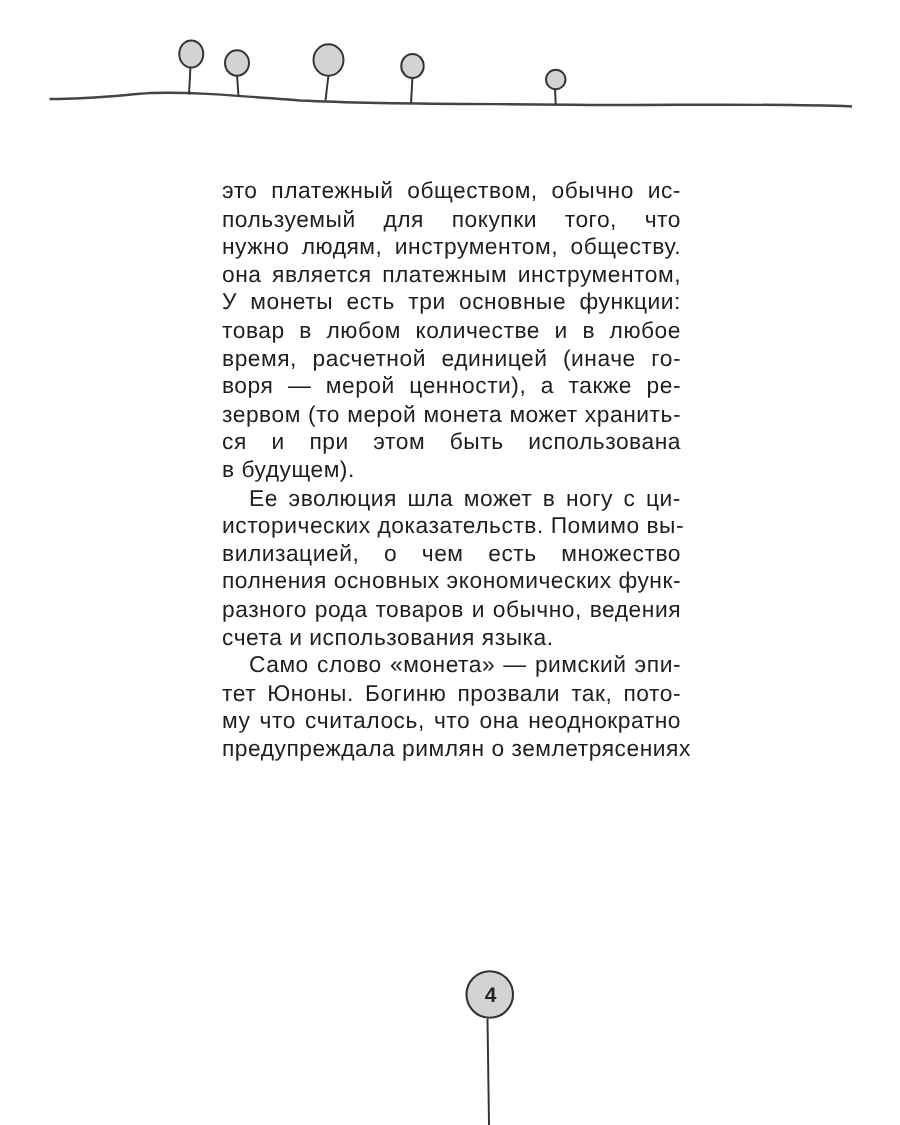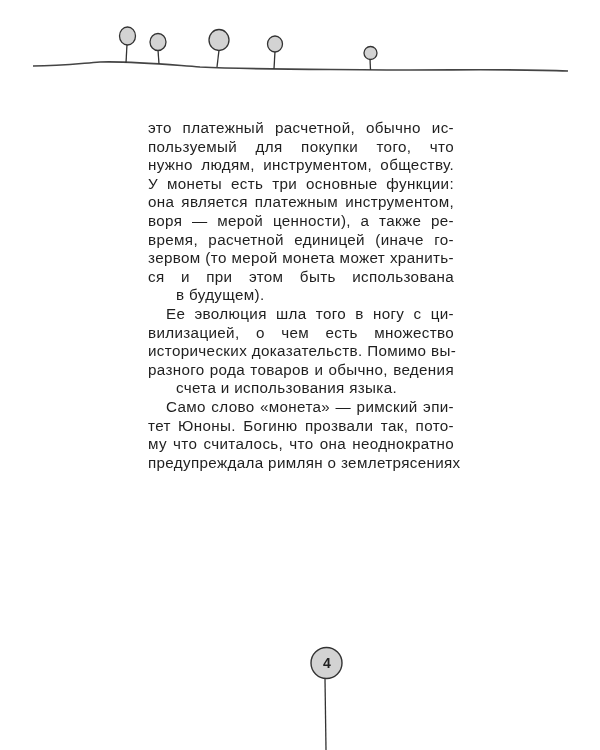--- a/index.html
+++ b/index.html
@@ -4,21 +4,21 @@
   <style>
     html, body { margin:0; padding:0; background:#ffffff; }
     body { width:600px; height:750px; position:relative; overflow:hidden; }
     .deco-top { position:absolute; left:0; top:0; width:600px; height:110px; }
     .text-block {
       position:absolute; left:148px; top:119px; width:306px;
       font-family:"Liberation Sans", sans-serif; font-size:15.2px; line-height:18.6px;
       color:#1f1f1f; letter-spacing:0.35px;
     }
     .line { display:block; white-space:nowrap; text-align:justify; text-align-last:justify; height:18.6px; }
-    .line.last { text-align-last:left;margin-left:28px; }
+    .line.last { text-align-last:left; }
     .line.indent { padding-left:18px; }
     .page-num-wrap { position:absolute; left:0; top:0; width:600px; height:750px; pointer-events:none; }
     .page-num {
       position:absolute; left:312px; top:648px; width:30px; height:30px;
       font-family:"Liberation Sans", sans-serif; font-weight:bold; font-size:14px;
       color:#222; text-align:center; line-height:30px;
     }
   </style>
 </head>
 <body>
@@ -42,35 +42,37 @@
     <ellipse cx="275" cy="44" rx="7.5" ry="8" fill="#d3d3d3"></ellipse>
   </g>
   <g stroke="#333" stroke-width="1.3">
     <line x1="370" y1="59" x2="370.5" y2="70"></line>
     <ellipse cx="370.5" cy="53" rx="6.5" ry="6.5" fill="#d3d3d3"></ellipse>
   </g>
 </svg>
 
 <div class="text-block">
   <div>
-    <span class="line">это платежный расчетной, обычно ис-</span>
+    <span class="line">это платежный обществом, обычно ис-</span>
     <span class="line">пользуемый для покупки того, что</span>
     <span class="line">нужно людям, инструментом, обществу.</span>
+    <span class="line">она является платежным инструментом,</span>
     <span class="line">У монеты есть три основные функции:</span>
-    <span class="line">она является платежным инструментом,</span>
+    <span class="line">товар в любом количестве и в любое</span>
+    <span class="line">время, расчетной единицей (иначе го-</span>
     <span class="line">воря — мерой ценности), а также ре-</span>
-    <span class="line">время, расчетной единицей (иначе го-</span>
     <span class="line">зервом (то мерой монета может хранить-</span>
     <span class="line">ся и при этом быть использована</span>
     <span class="line last">в будущем).</span>
   </div>
   <div>
-    <span class="line indent">Ее эволюция шла того в ногу с ци-</span>
+    <span class="line indent">Ее эволюция шла может в ногу с ци-</span>
+    <span class="line">исторических доказательств. Помимо вы-</span>
     <span class="line">вилизацией, о чем есть множество</span>
-    <span class="line">исторических доказательств. Помимо вы-</span>
+    <span class="line">полнения основных экономических функ-</span>
     <span class="line">разного рода товаров и обычно, ведения</span>
     <span class="line last">счета и использования языка.</span>
   </div>
   <div>
     <span class="line indent">Само слово «монета» — римский эпи-</span>
     <span class="line">тет Юноны. Богиню прозвали так, пото-</span>
     <span class="line">му что считалось, что она неоднократно</span>
     <span class="line">предупреждала римлян о землетрясениях</span>
   </div>
 </div>

